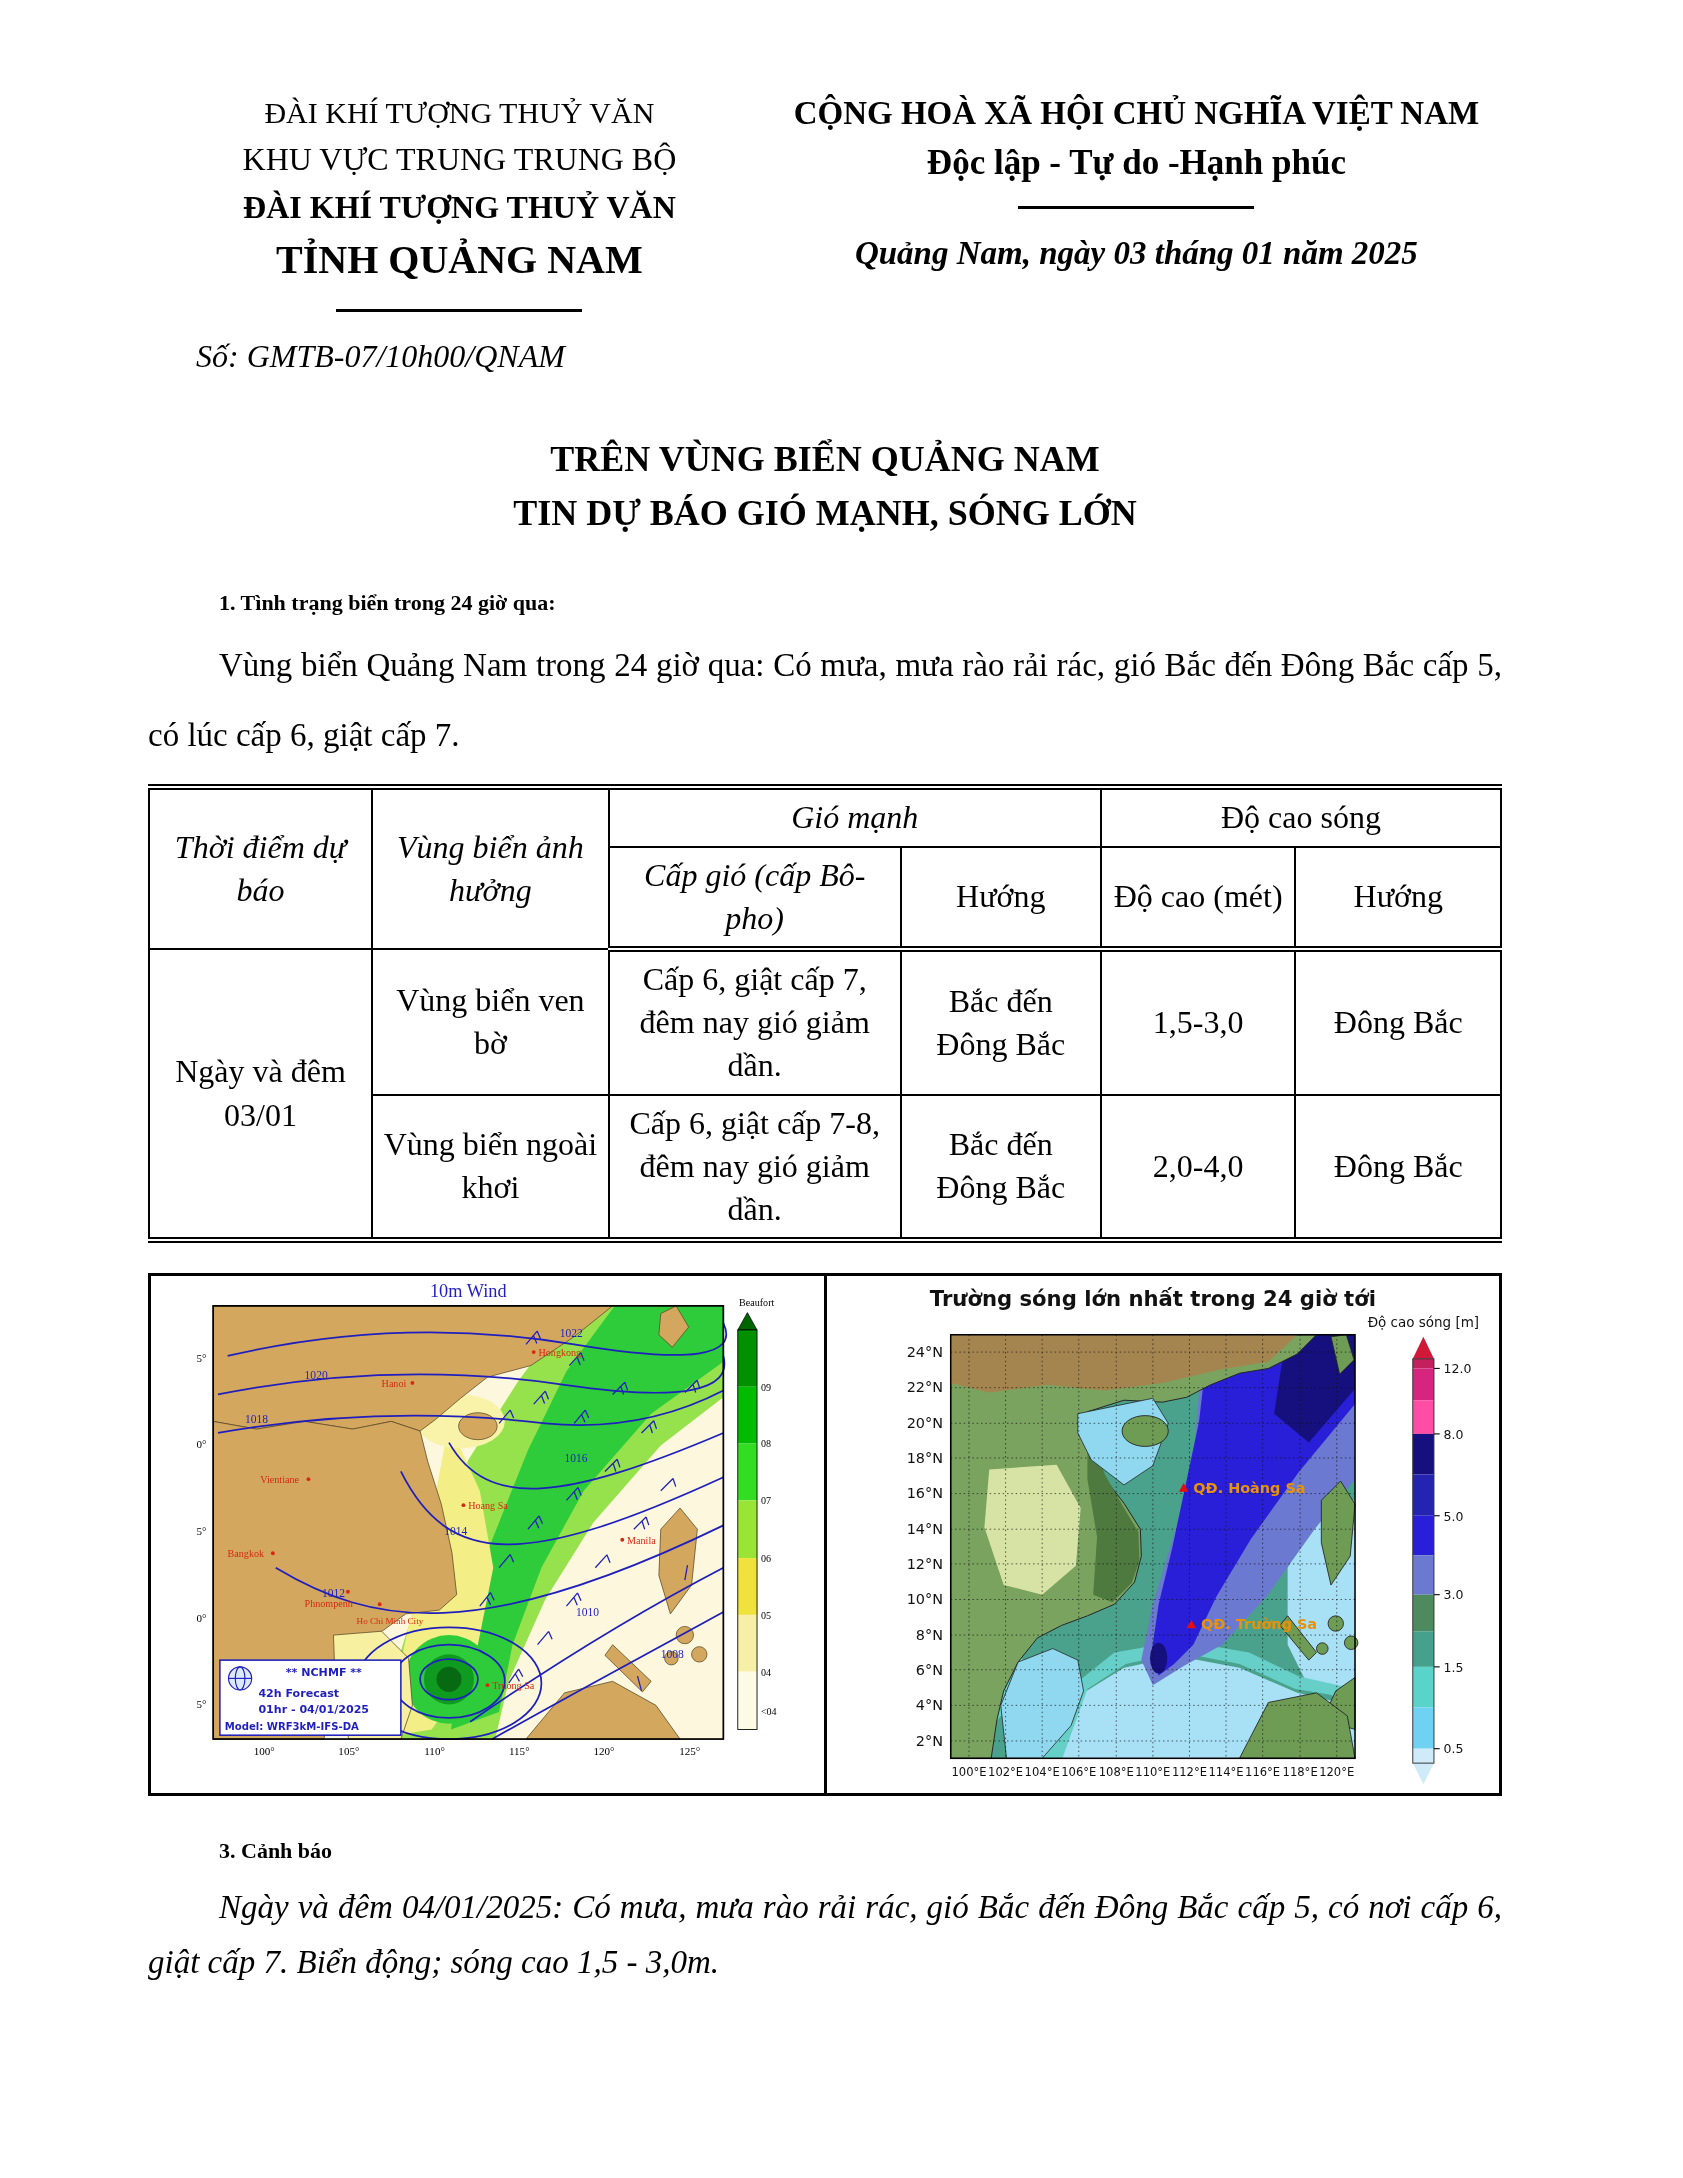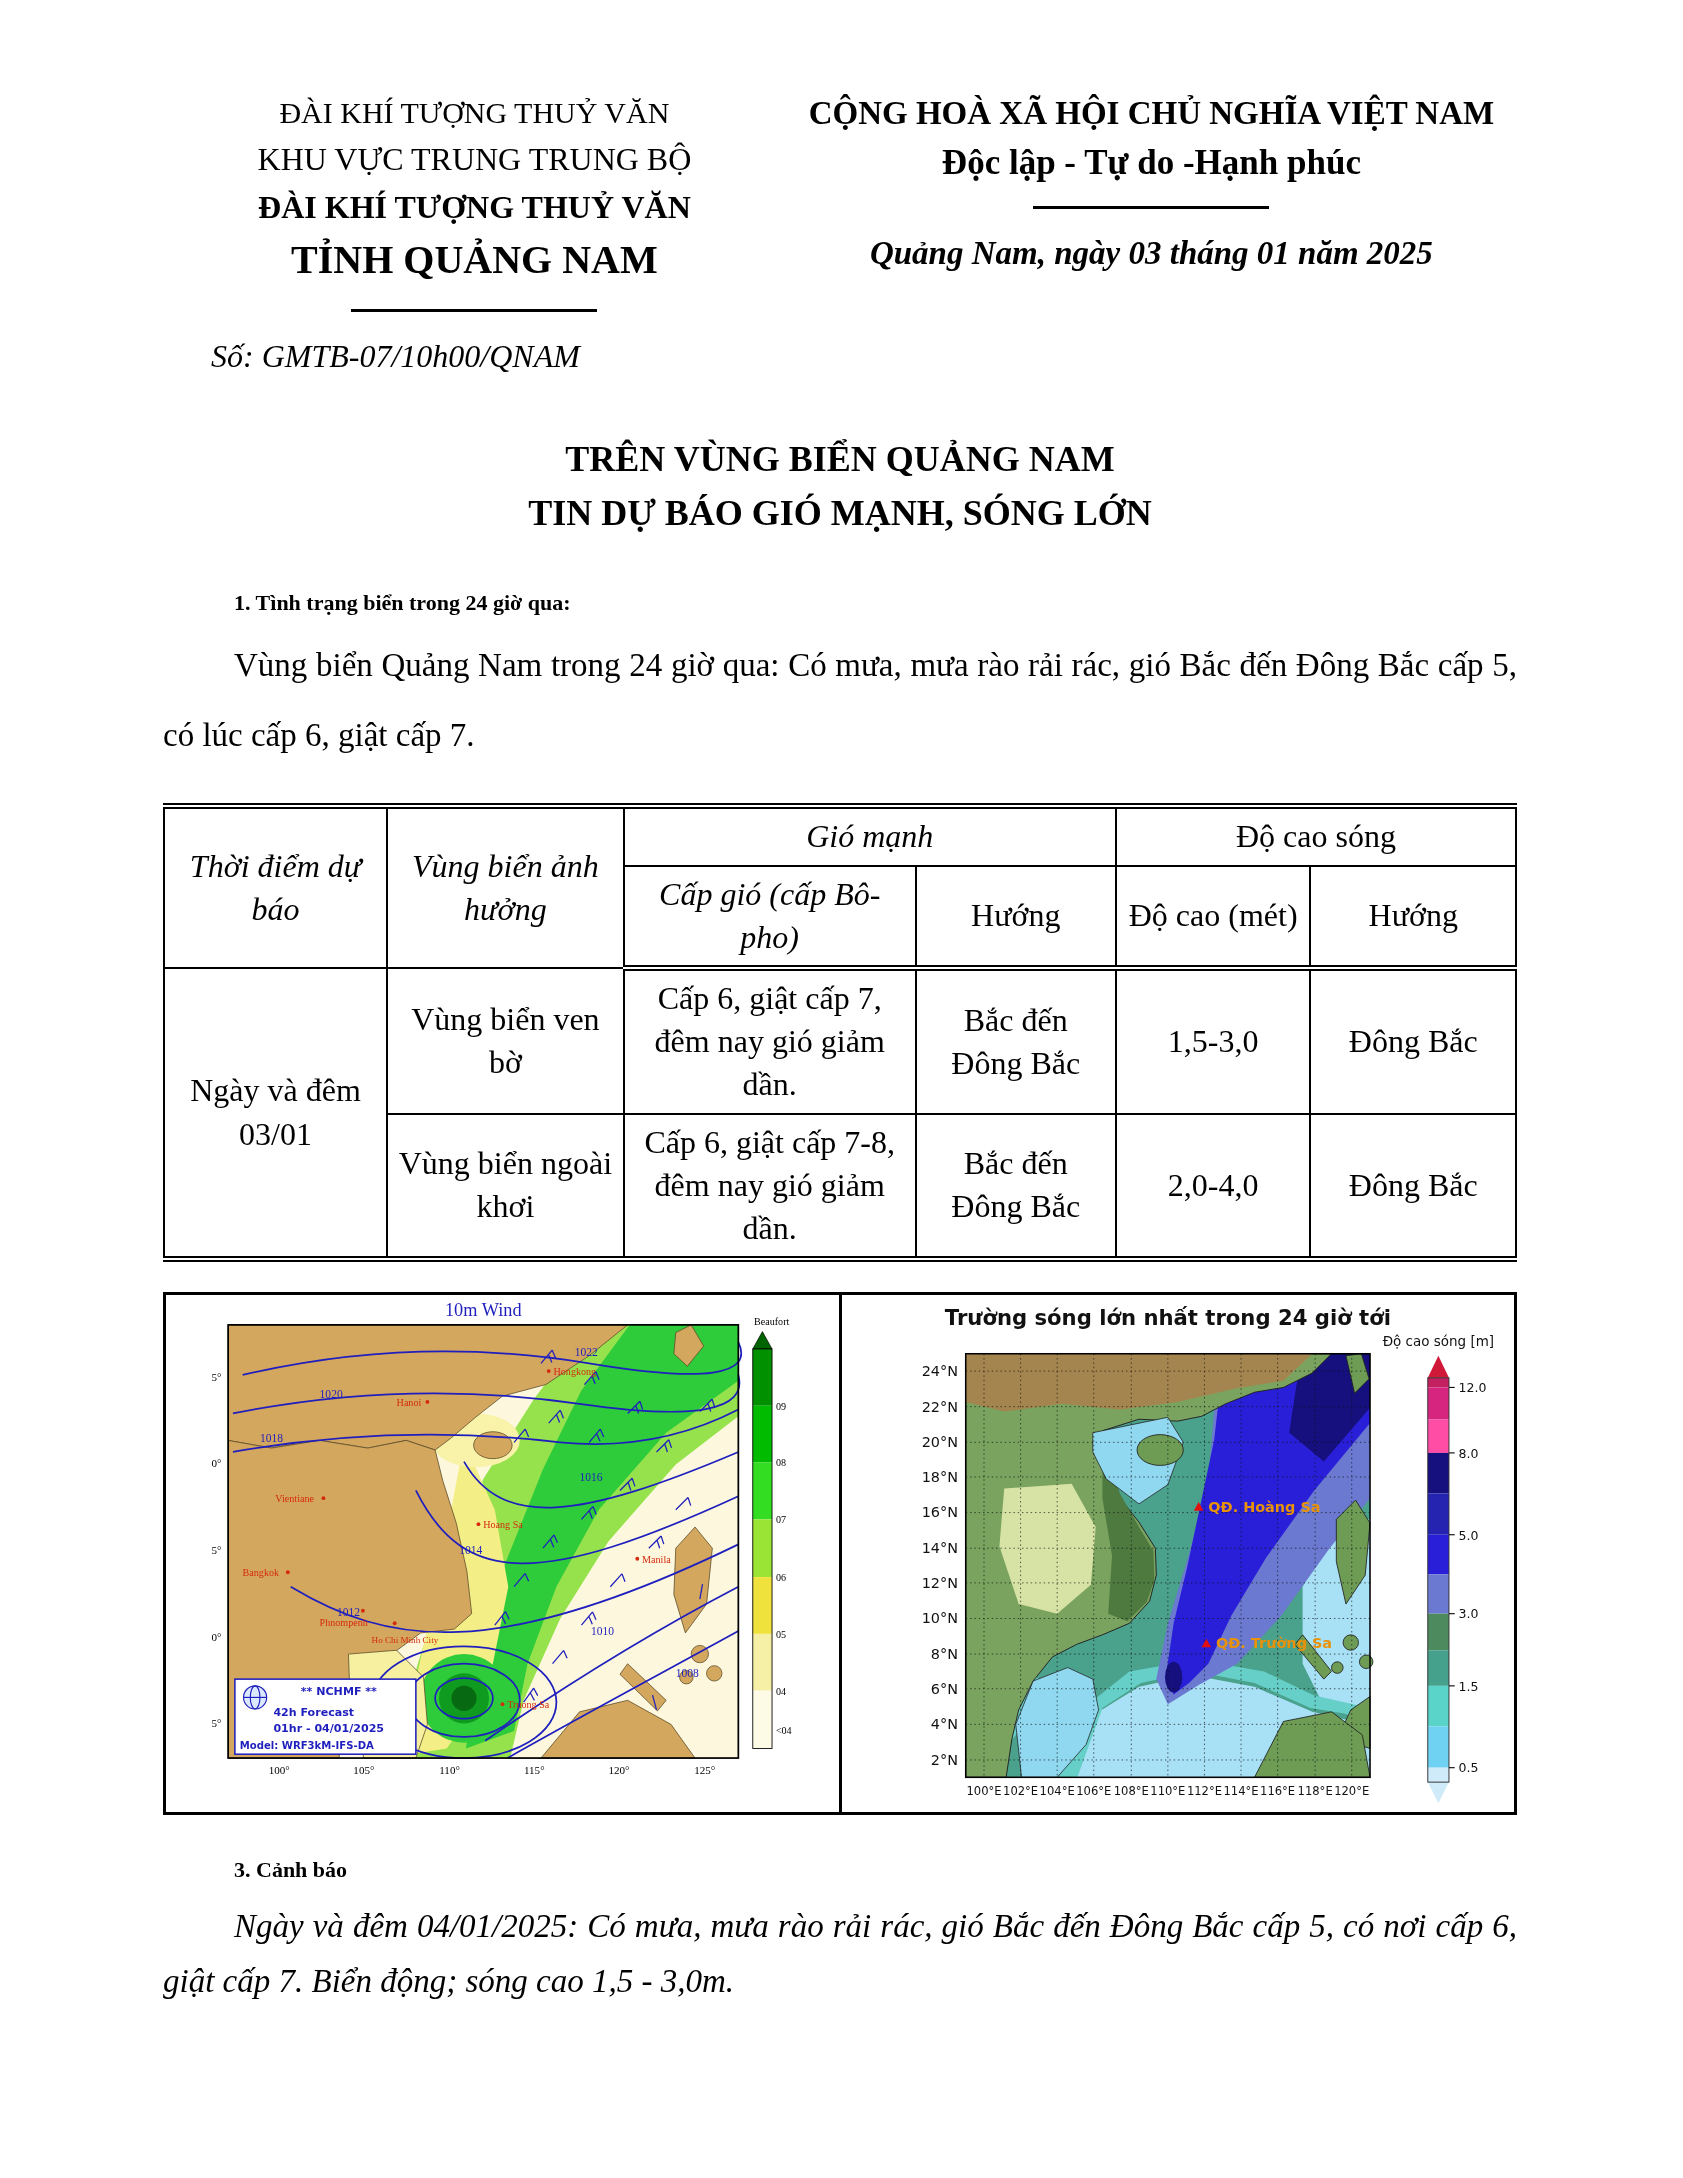--- a/index.html
+++ b/index.html
@@ -1,18 +1,18 @@
 <!DOCTYPE html>
 <html><head>
 <meta charset="utf-8">
 <style>
   html,body{margin:0;padding:0;background:#fff;}
   .page{position:relative;width:1683px;height:2178px;background:#fff;overflow:hidden;
         font-family:"Liberation Serif","DejaVu Serif",serif;color:#000;}
-  .content{position:absolute;left:163px;top:91px;width:1354px;}
+  .content{position:absolute;left:148px;top:91px;width:1354px;}
   
   .hdr{display:flex;width:100%;}
   .hdr-left{width:46%;text-align:center;}
   .hdr-right{width:54%;text-align:center;}
   .hl1{font-size:30px;line-height:1.45;}
   .hl2{font-size:32px;line-height:1.5;}
   .hl3{font-size:32px;font-weight:bold;line-height:1.5;}
   .hl4{font-size:40px;font-weight:bold;line-height:1.45;}
   .rule-l{width:246px;height:0;border-top:3px solid #000;margin:20px auto 0 auto;}
   .docnum{font-size:32px;text-align:left;padding-left:48px;margin-top:26px;white-space:nowrap;font-style:italic;}
@@ -20,21 +20,21 @@
   .hr2{font-size:35px;font-weight:bold;line-height:1.55;}
   .rule-r{width:236px;height:0;border-top:3px solid #000;margin:16px auto 0 auto;}
   .hr3{font-size:33px;font-weight:bold;font-style:italic;margin-top:26px;}
   
   .doc-title{text-align:center;font-weight:bold;font-size:36px;line-height:1.5;margin-top:57px;}
   
   .sec-h{font-size:22px;font-weight:bold;margin:0;padding:0;text-indent:71px;margin-top:40px;}
   .body-p{font-size:33px;margin:0;text-indent:71px;text-align:justify;line-height:2.15;margin-top:14px;}
   .body-p2{font-size:33px;margin:0;text-indent:71px;text-align:justify;line-height:1.65;margin-top:16px;font-style:italic;}
   
-  table.ftable{border-collapse:collapse;width:100%;margin-top:32px;table-layout:fixed;
+  table.ftable{border-collapse:collapse;width:100%;margin-top:13px;table-layout:fixed;
                border-top:6px double #000;border-bottom:6px double #000;}
   table.ftable th,table.ftable td{border:2px solid #000;text-align:center;vertical-align:middle;
                font-size:32px;padding:6px 8px;line-height:1.35;font-weight:normal;}
   table.ftable tr.subhead th{border-bottom:6px double #000;}
   .bi{font-weight:bold;font-style:italic;}
   .b{font-weight:bold;}
   
   table.figbox{border-collapse:collapse;width:100%;margin-top:30px;table-layout:fixed;}
   table.figbox td{border:3px solid #000;padding:0;vertical-align:middle;background:#fff;}
   td.mapcell{height:517px;}

